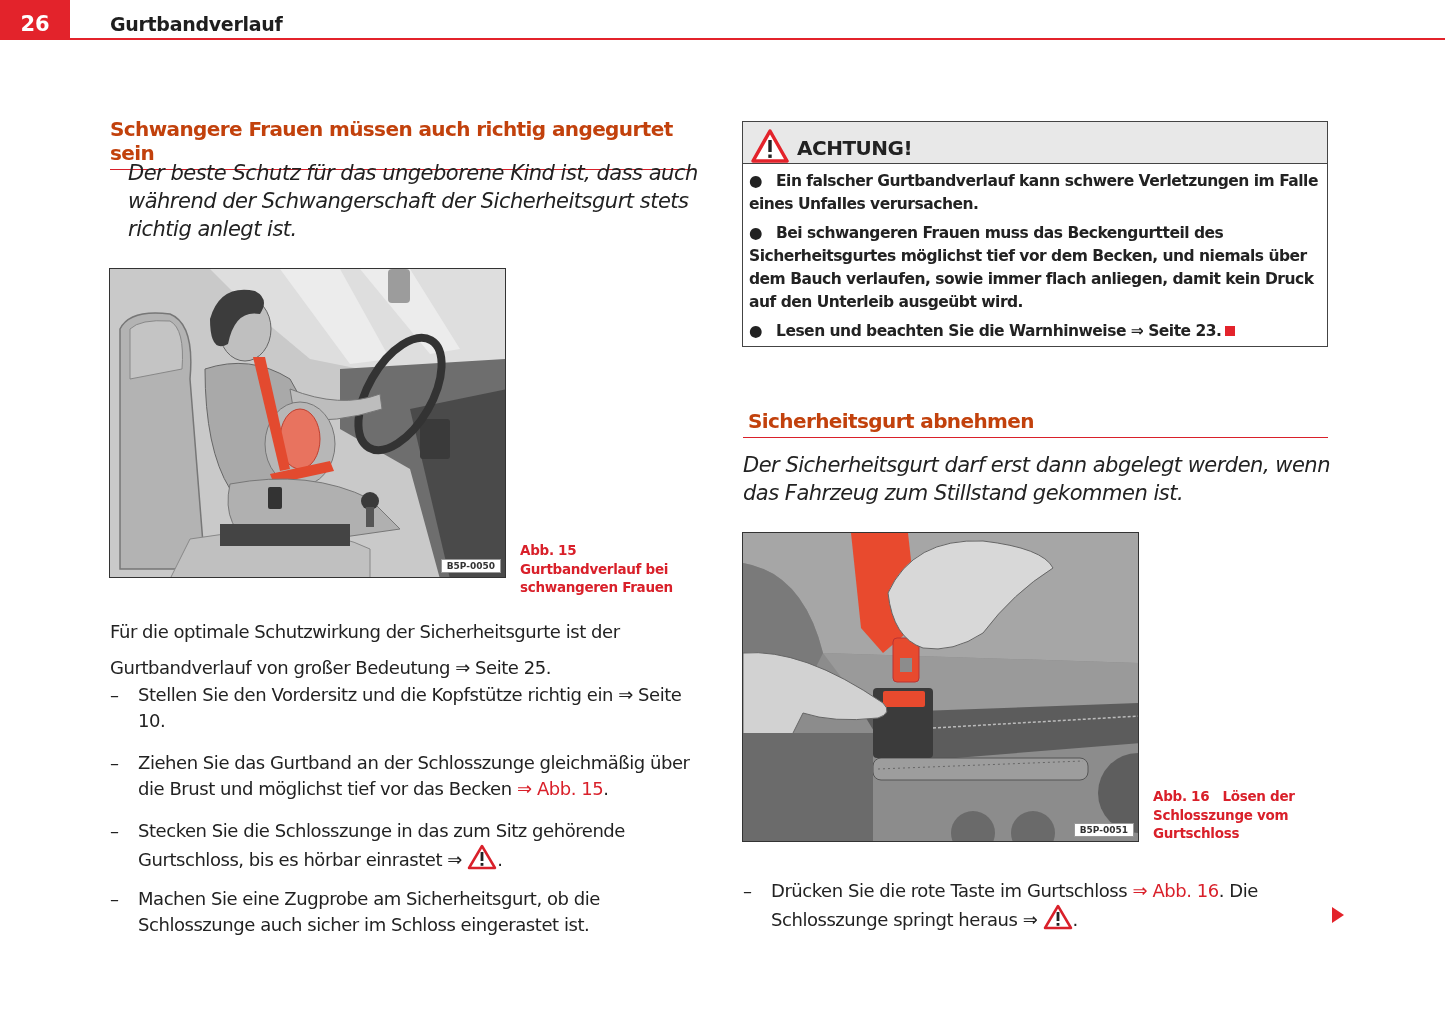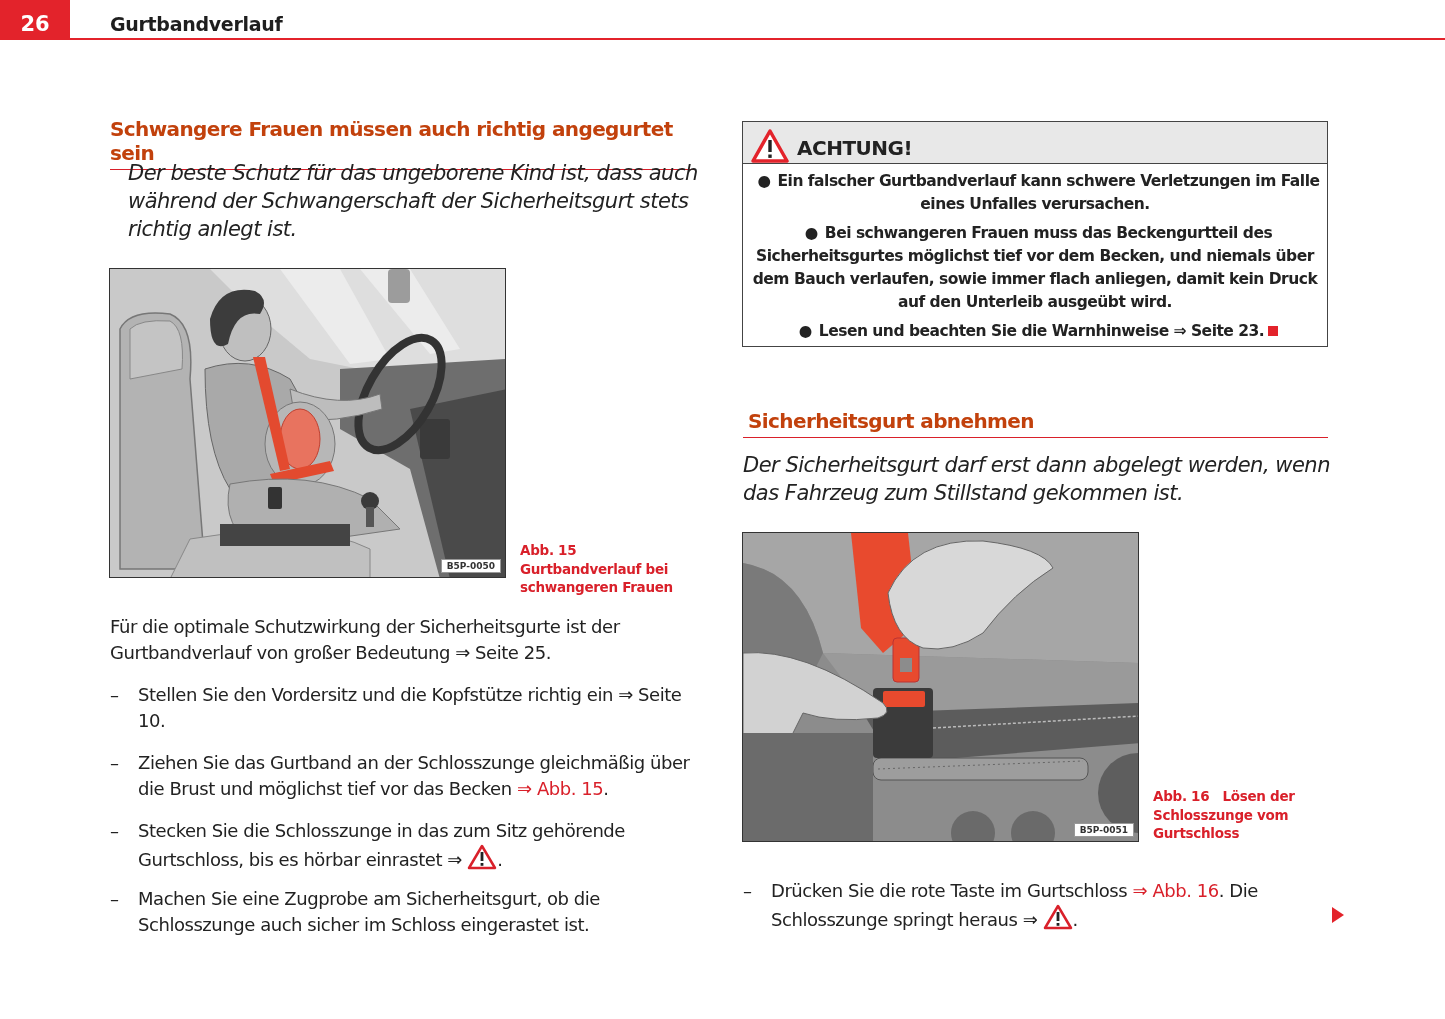--- a/index.html
+++ b/index.html
@@ -15,32 +15,32 @@
   
   .sec-heading { position: absolute; color: #c2410c; font-weight: bold; font-size: 20px; font-family: "DejaVu Sans", sans-serif; letter-spacing: -0.6px; border-bottom: 1.5px solid #d9202a; padding-bottom: 4px; }
   .lead { position: absolute; font-style: italic; font-size: 21px; line-height: 28px; color: #222; font-family: "DejaVu Sans", sans-serif; letter-spacing: -0.5px; }
 
   
   .figure { position: absolute; border: 1.5px solid #333; background: #0f172a; overflow: hidden; }
   .fig-code { position: absolute; right: 4px; bottom: 4px; background: #fff; border: 1px solid #999; font-size: 9px; font-weight: bold; padding: 1px 5px; color: #333; font-family: "DejaVu Sans", sans-serif; }
   .caption { position: absolute; color: #d9202a; font-weight: bold; font-size: 13.5px; line-height: 18.5px; font-family: "DejaVu Sans", sans-serif; letter-spacing: -0.3px; }
 
   
-  .body-text { position: absolute; font-size: 18px; line-height: 26px; color: #222; font-family: "DejaVu Sans", sans-serif; letter-spacing: -0.45px; }
+  .body-text { position: absolute; font-size: 18px; line-height: 36px; color: #222; font-family: "DejaVu Sans", sans-serif; letter-spacing: -0.45px; }
   .step { position: absolute; font-size: 18px; line-height: 26px; color: #222; font-family: "DejaVu Sans", sans-serif; letter-spacing: -0.45px; padding-left: 28px; }
   .step .dash { position: absolute; left: 0; top: 0; }
   .red { color: #d9202a; }
   .warn-inline { display: inline-block; vertical-align: -4px; width: 30px; height: 26px; }
 
   
   .warn-box { position: absolute; left: 742px; top: 121px; width: 586px; height: 226px; border: 1.5px solid #444; }
   .warn-head { height: 42px; background: #e8e8e8; border-bottom: 1.5px solid #444; position: relative; }
   .warn-head-icon { position: absolute; left: 7px; top: 6px; width: 40px; height: 36px; }
   .warn-head-title { position: absolute; left: 54px; top: 14px; font-weight: bold; font-size: 20px; font-family: "DejaVu Sans", sans-serif; letter-spacing: -0.5px; color: #222; }
-  .warn-body { padding: 0 6px; text-align: center; }
+  .warn-body { padding: 0 6px; }
   .warn-item { position: relative; font-weight: bold; font-size: 15.5px; line-height: 23px; color: #222; font-family: "DejaVu Sans", sans-serif; letter-spacing: -0.5px; margin-top: 6px; }
   .warn-item .bullet { display: inline-block; width: 27px; }
   .end-square { display: inline-block; width: 10px; height: 10px; background: #e3232b; margin-left: 4px; vertical-align: 0px; }
   .next-arrow { position: absolute; left: 1332px; top: 907px; width: 0; height: 0; border-top: 8px solid transparent; border-bottom: 8px solid transparent; border-left: 12px solid #e3232b; }
 </style>
 </head>
 <body>
 
 <div class="page-num-box"></div>
 <div class="page-num">26</div>

